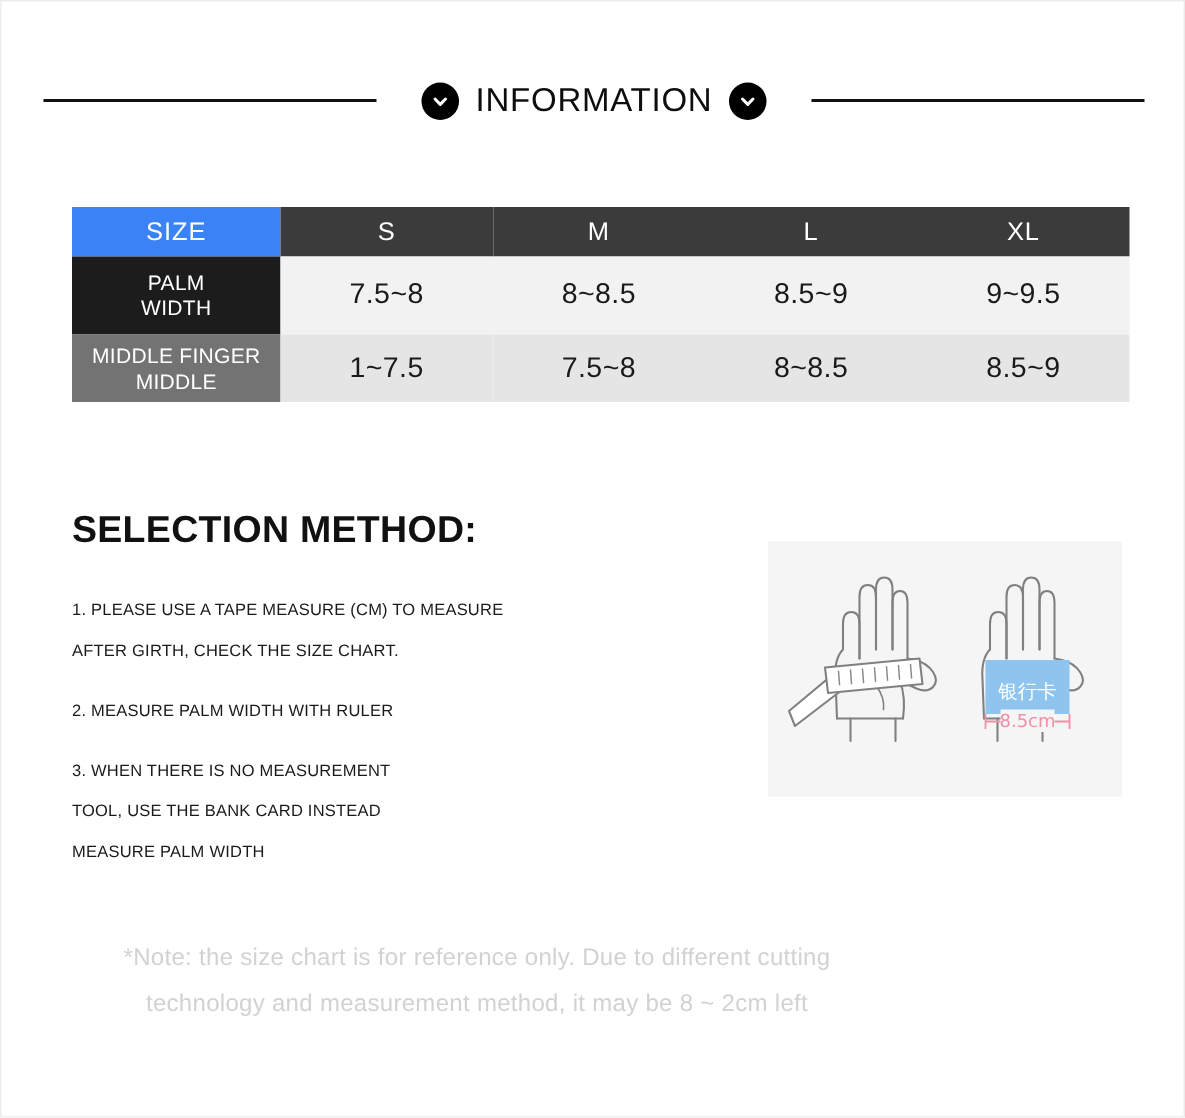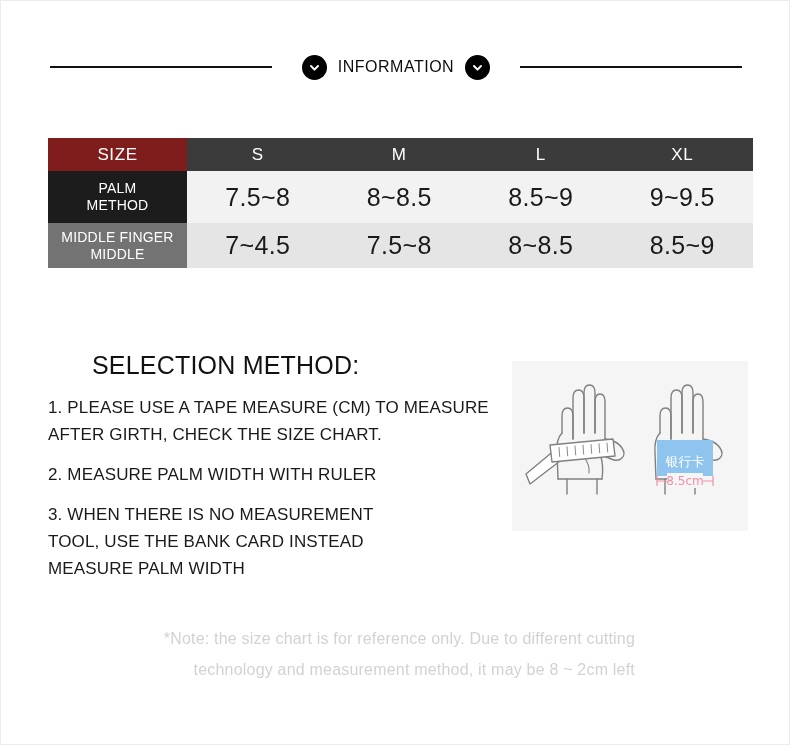--- a/index.html
+++ b/index.html
@@ -47,21 +47,21 @@
     border-radius: 50%;
     background: #000000;
     flex: 0 0 auto;
     display: flex;
     align-items: center;
     justify-content: center;
   }
   .badge svg { display: block; }
 
   .header-title {
-    font-size: 16px;
+    font-size: 22px;
     letter-spacing: 0.5px;
     color: #0d0d0d;
     font-weight: 400;
     margin: 0 11px;
     white-space: nowrap;
   }
 
   
   .size-table {
     position: absolute;
@@ -82,61 +82,60 @@
   .size-table col.c-val   { width: 141.5px; }
 
   .thead-cell {
     height: 33px;
     background: #3b3b3b;
     color: #ffffff;
     font-size: 17px;
     letter-spacing: 0.6px;
   }
   .thead-cell.label-head {
-    background: #7f1d1d;
+    background: #3b82f6;
   }
 
   .row-label {
     color: #ffffff;
     font-size: 14px;
     line-height: 17px;
     letter-spacing: 0.2px;
   }
   .row-label.r1 { background: #1c1c1c; height: 52px; margin-left: 48px; }
   .row-label.r2 { background: #737373; height: 45px; }
 
   .row-label .lbl-line { display: block; }
 
   .cell-val {
-    font-size: 25px;
+    font-size: 19px;
     color: #1a1a1a;
     letter-spacing: 0.3px;
   }
   .row-1 .cell-val { background: #f2f2f2; height: 52px; }
   .row-2 .cell-val { background: #e5e5e5; height: 45px; }
 
   
   .selection-title {
     position: absolute;
     left: 47px;
-    top: 350px;
+    top: 338px;
     font-size: 25px;
-    font-weight: normal;
+    font-weight: bold;
     color: #111111;
     letter-spacing: 0.2px;
-    margin-left: 44px;
   }
   .steps {
     position: absolute;
     left: 47px;
     top: 393px;
     width: 470px;
   }
   .step {
-    font-size: 17px;
+    font-size: 11px;
     color: #1a1a1a;
     line-height: 27px;
     margin-bottom: 13px;
     letter-spacing: 0.15px;
     white-space: pre-line;
   }
   .step:last-child { margin-bottom: 1px; }
 
   
   .illus-panel {
@@ -149,21 +148,21 @@
     overflow: hidden;
   }
   .illus-panel svg { display: block; }
 
   
   .footer-note {
     position: absolute;
     left: 0;
     top: 622px;
     width: 634px;
-    text-align: right;
+    text-align: center;
     color: #d2d2d2;
     font-size: 16px;
     line-height: 31px;
     letter-spacing: 0.2px;
   }
   .footer-note .note-line { display: block; }
 </style>
 </head>
 <body>
 
@@ -203,33 +202,33 @@
         <th class="thead-cell">S</th>
         <th class="thead-cell">M</th>
         <th class="thead-cell">L</th>
         <th class="thead-cell">XL</th>
       </tr>
     </thead>
     <tbody>
       <tr class="row-1">
         <td class="row-label r1">
           <span class="lbl-line">PALM</span>
-          <span class="lbl-line">METHOD</span>
+          <span class="lbl-line">WIDTH</span>
         </td>
         <td class="cell-val">7.5~8</td>
         <td class="cell-val">8~8.5</td>
         <td class="cell-val">8.5~9</td>
         <td class="cell-val">9~9.5</td>
       </tr>
       <tr class="row-2">
         <td class="row-label r2">
           <span class="lbl-line">MIDDLE FINGER</span>
           <span class="lbl-line">MIDDLE</span>
         </td>
-        <td class="cell-val">7~4.5</td>
+        <td class="cell-val">1~7.5</td>
         <td class="cell-val">7.5~8</td>
         <td class="cell-val">8~8.5</td>
         <td class="cell-val">8.5~9</td>
       </tr>
     </tbody>
   </table>
 
   <div class="selection-title">SELECTION METHOD:</div>
 
   <div class="steps">

